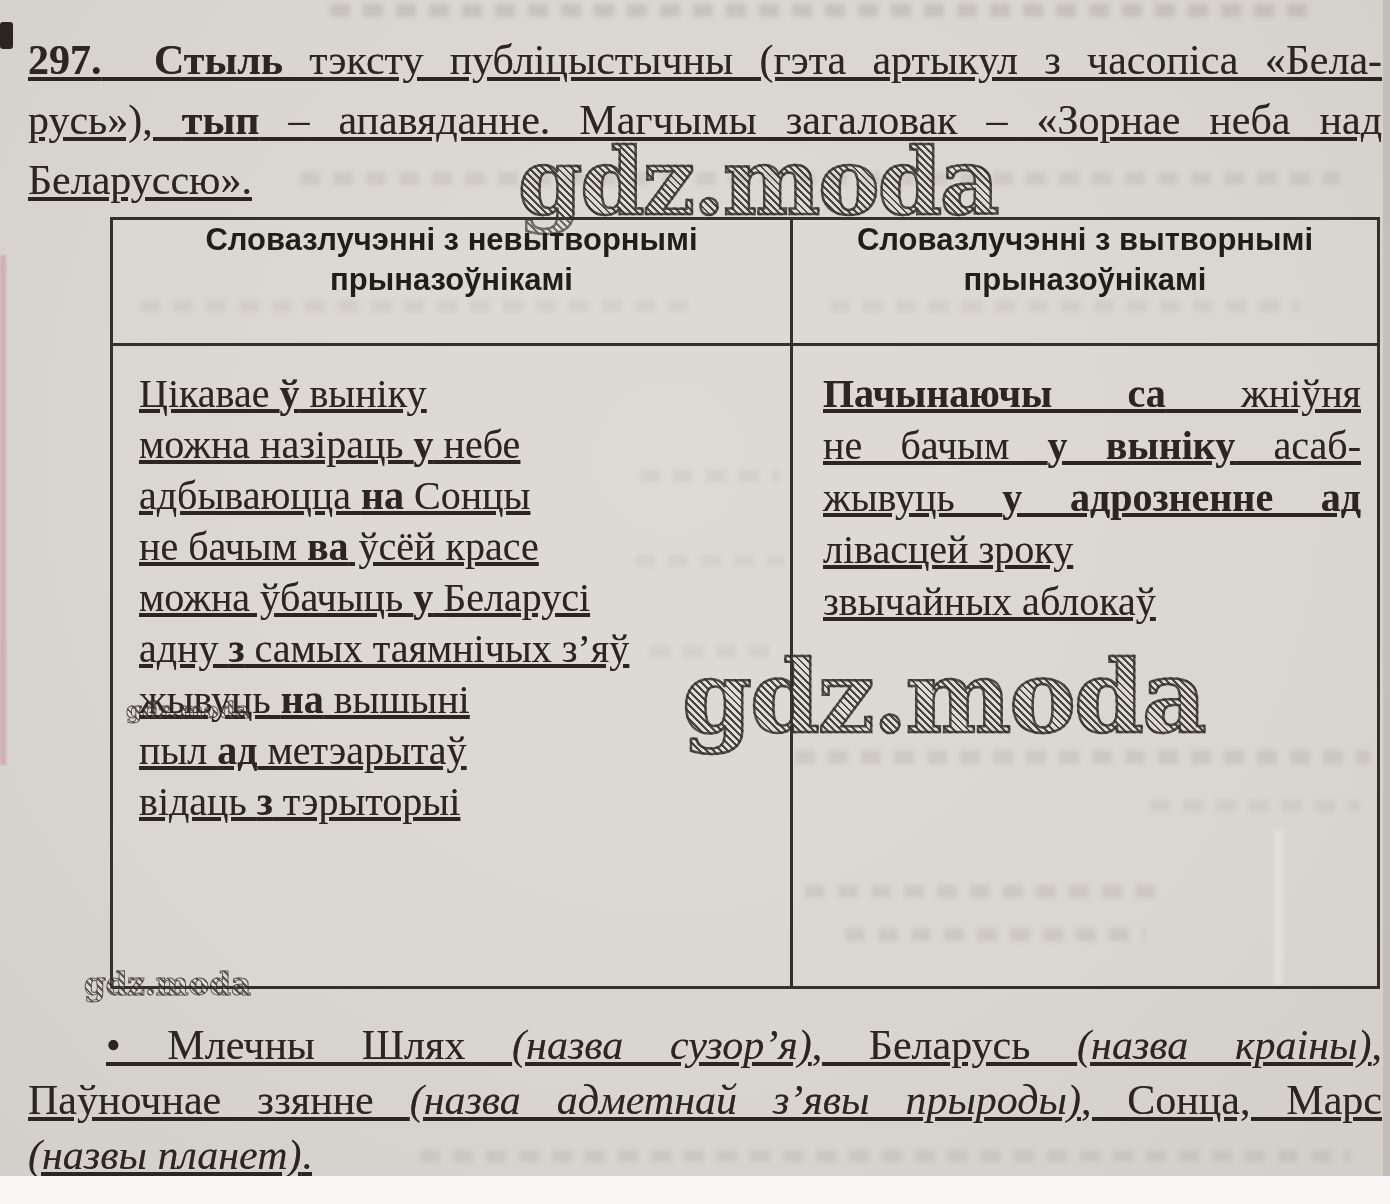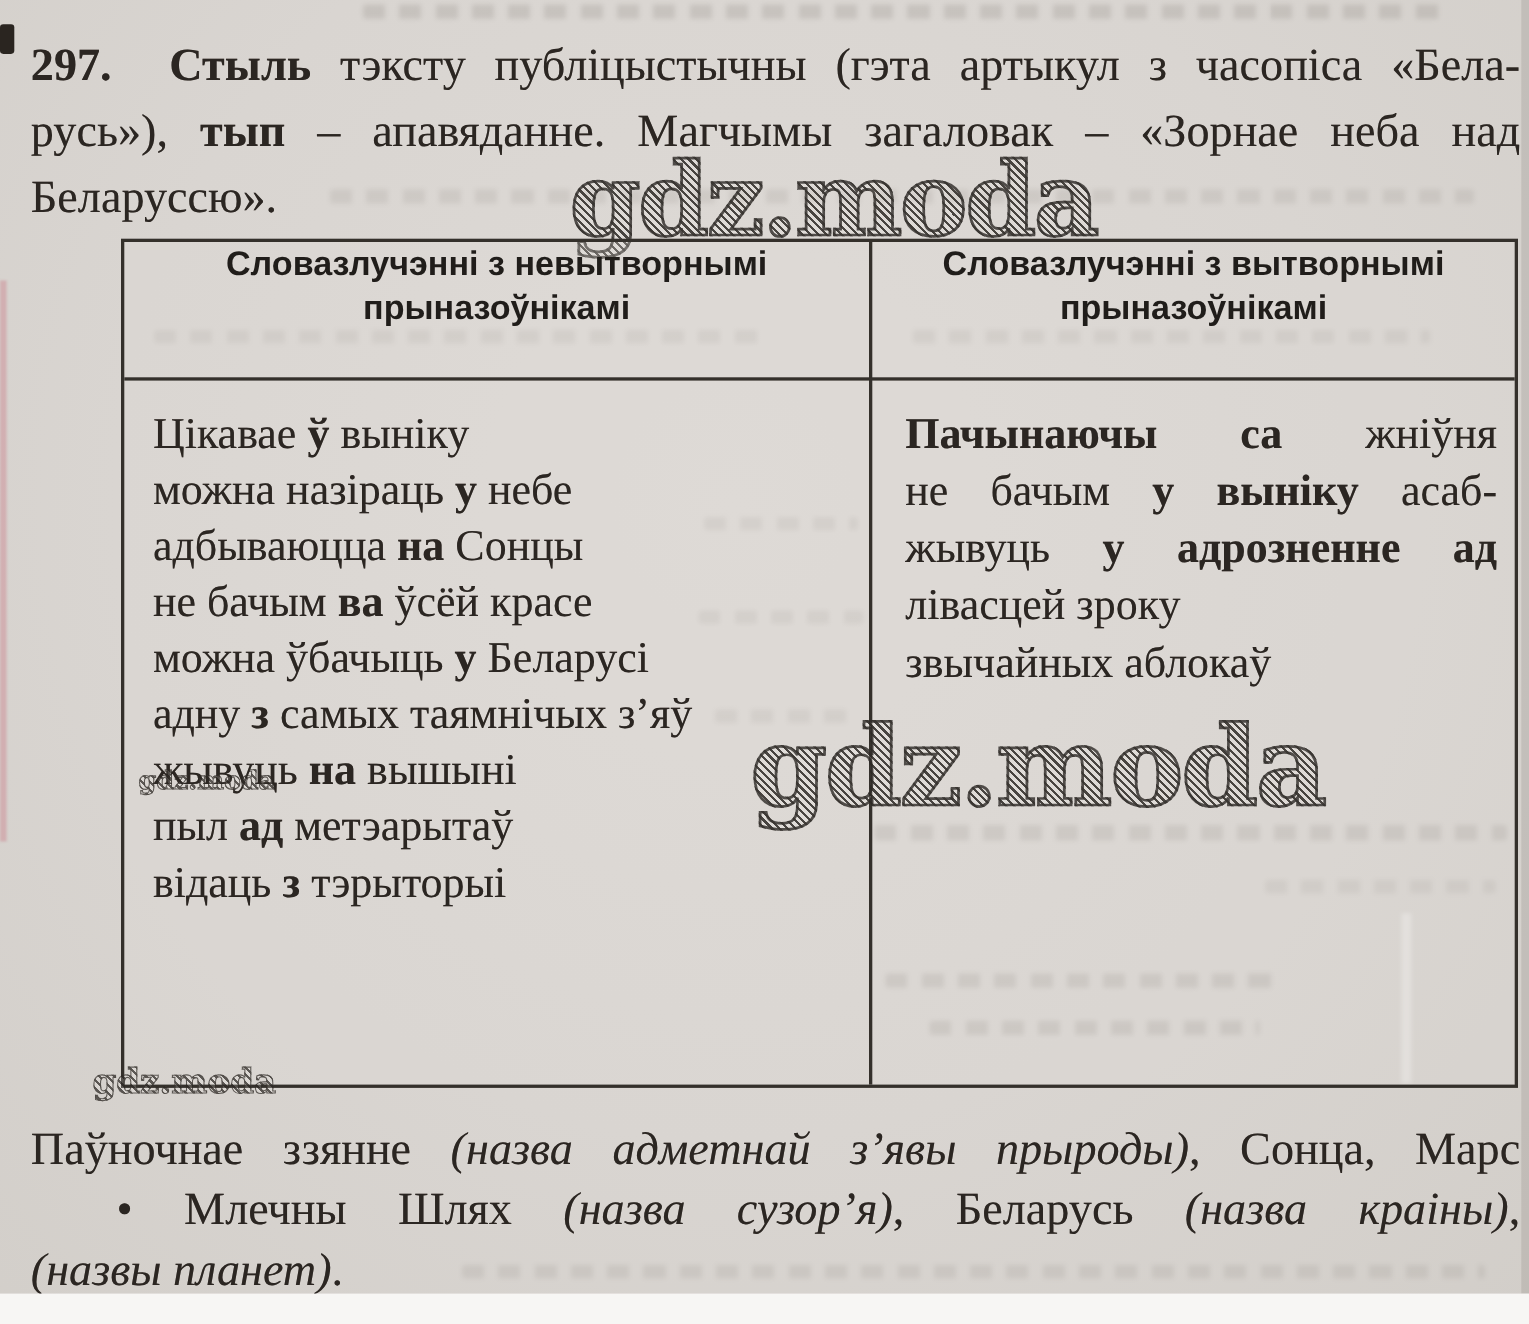--- a/index.html
+++ b/index.html
@@ -2,21 +2,21 @@
 <html><head>
 <meta charset="utf-8">
 <style>
   html,body{margin:0;padding:0;background:#b8b4b0;}
   .page{
     position:relative;width:1390px;height:1204px;overflow:hidden;
     background:radial-gradient(ellipse at 48% 38%, #dedad6 0%, #d9d5d1 55%, #d2cec9 100%);
     font-family:"Liberation Serif","DejaVu Serif",serif;
     color:#2b2622;
   }
-  .serif-text{text-shadow:0 0 .6px rgba(55,46,38,.5);}
+  .serif-text{text-shadow:0 0 .6px rgba(55,46,38,.5);text-decoration:underline;}
   
   .para{position:absolute;left:28px;width:1354px;}
   .pline{font-size:42px;line-height:60px;white-space:normal;}
   .fline{font-size:42px;line-height:55px;}
   .jl{text-align:justify;text-align-last:justify;}
   .b{font-weight:bold;}
   .i{font-style:italic;}
   .indent{padding-left:78px;box-sizing:border-box;}
   
   .tbl{position:absolute;left:110px;top:217px;width:1264px;height:766px;border:3px solid #34302b;background:rgba(222,218,214,.25);}
@@ -114,19 +114,19 @@
       <div class="tline"><span>лівасцей зроку</span></div>
       <div class="tline"><span>звычайных аблокаў</span></div>
     </div>
   </div>
 
   <div class="wm wm2">gdz.moda</div>
   <div class="wm wm-sm wms1">gdz.moda</div>
   <div class="wm wm-sm wms2">gdz.moda</div>
 
   <div class="para serif-text" style="top:1018px;">
+    <div class="fline jl indent"><span>• Млечны Шлях </span><span class="i">(назва сузор’я)</span><span>, Беларусь </span><span class="i">(назва краіны)</span><span>,</span></div>
     <div class="fline jl"><span>Паўночнае ззянне </span><span class="i">(назва адметнай з’явы прыроды)</span><span>, Сонца, Марс</span></div>
-    <div class="fline jl indent"><span>• Млечны Шлях </span><span class="i">(назва сузор’я)</span><span>, Беларусь </span><span class="i">(назва краіны)</span><span>,</span></div>
     <div class="fline"><span class="i">(назвы планет)</span><span>.</span></div>
   </div>
 
   <div class="bottom-band"></div>
 </div>
 
 </body></html>

